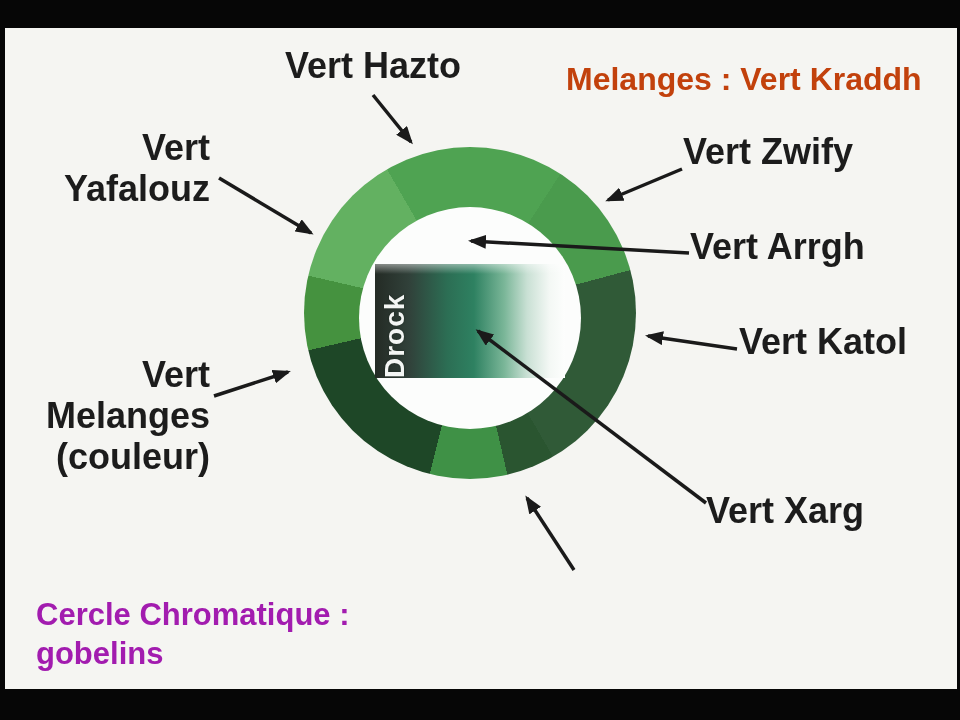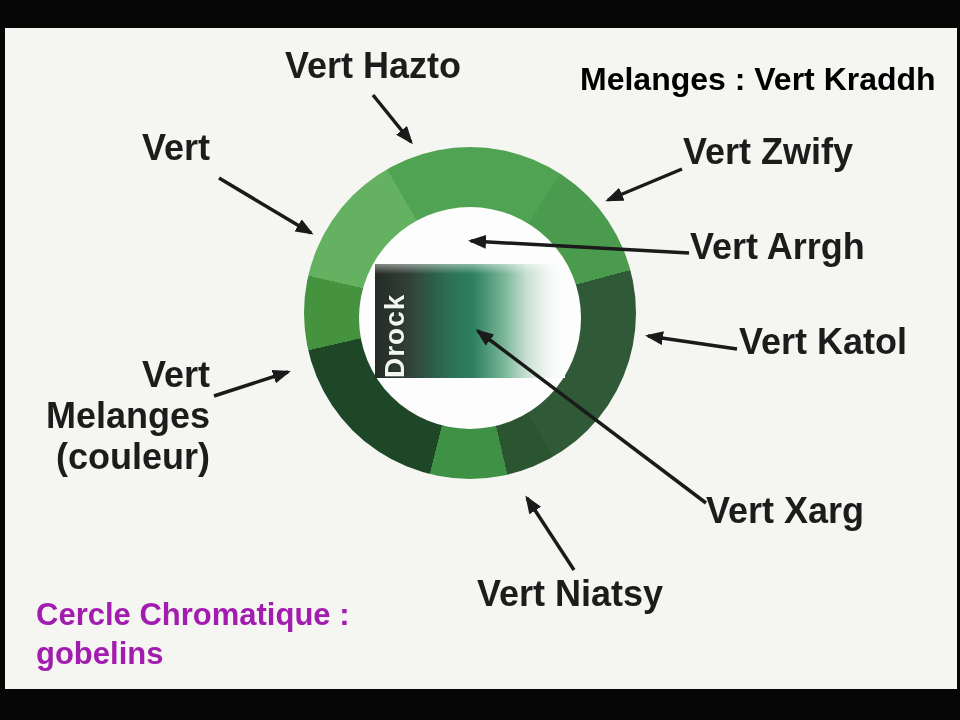--- a/index.html
+++ b/index.html
@@ -38,21 +38,21 @@
     display:flex;align-items:center;
     writing-mode:vertical-rl;transform:rotate(180deg);
     font-size:28px;font-weight:bold;color:#f4f6f4;
     letter-spacing:1px;
     text-shadow:0 0 2px rgba(20,30,22,.6);
   }
 
   
   .lbl{position:absolute;font-weight:bold;font-size:36px;line-height:41px;white-space:nowrap;}
   .lbl-hazto{left:285px;top:45px;}
-  .lbl-melanges{left:580px;top:62px;font-size:32px;line-height:34px;color:#000000;}
+  .lbl-melanges{left:566px;top:62px;font-size:32px;line-height:34px;color:#c2410c;}
   .lbl-yafalouz{left:28px;top:127px;width:182px;text-align:right;}
   .lbl-zwify{left:683px;top:131px;}
   .lbl-arrgh{left:690px;top:226px;}
   .lbl-katol{left:739px;top:321px;}
   .lbl-xarg{left:706px;top:490px;}
   .lbl-niatsy{left:477px;top:573px;}
   .lbl-histawy{left:28px;top:354px;width:182px;text-align:right;line-height:41px;}
   .caption{
     position:absolute;left:36px;top:595px;
     font-weight:bold;font-size:31px;line-height:39px;color:#a21caf;
@@ -86,27 +86,27 @@
     <line x1="706" y1="503" x2="478" y2="331" marker-end="url(#ah)"></line>
     <line x1="574" y1="570" x2="527" y2="498" marker-end="url(#ah)"></line>
     <line x1="214" y1="396" x2="288" y2="372" marker-end="url(#ah)"></line>
   </svg>
 
   <div class="lbl lbl-hazto">Vert Hazto</div>
   <div class="lbl lbl-melanges">Melanges : Vert Kraddh</div>
 
   <div class="lbl lbl-yafalouz">
     <div>Vert</div>
+    <div>Yafalouz</div>
   </div>
 
   <div class="lbl lbl-zwify">Vert Zwify</div>
   <div class="lbl lbl-katol">Vert Katol</div>
   <div class="lbl lbl-arrgh">Vert Arrgh</div>
   <div class="lbl lbl-xarg">Vert Xarg</div>
-  <div class="lbl lbl-niatsy">Vert Niatsy</div>
 
   <div class="lbl lbl-histawy">
     <div>Vert</div>
     <div>Melanges</div>
     <div>(couleur)</div>
   </div>
 
   <div class="caption">
     <div>Cercle Chromatique :</div>
     <div>gobelins</div>

